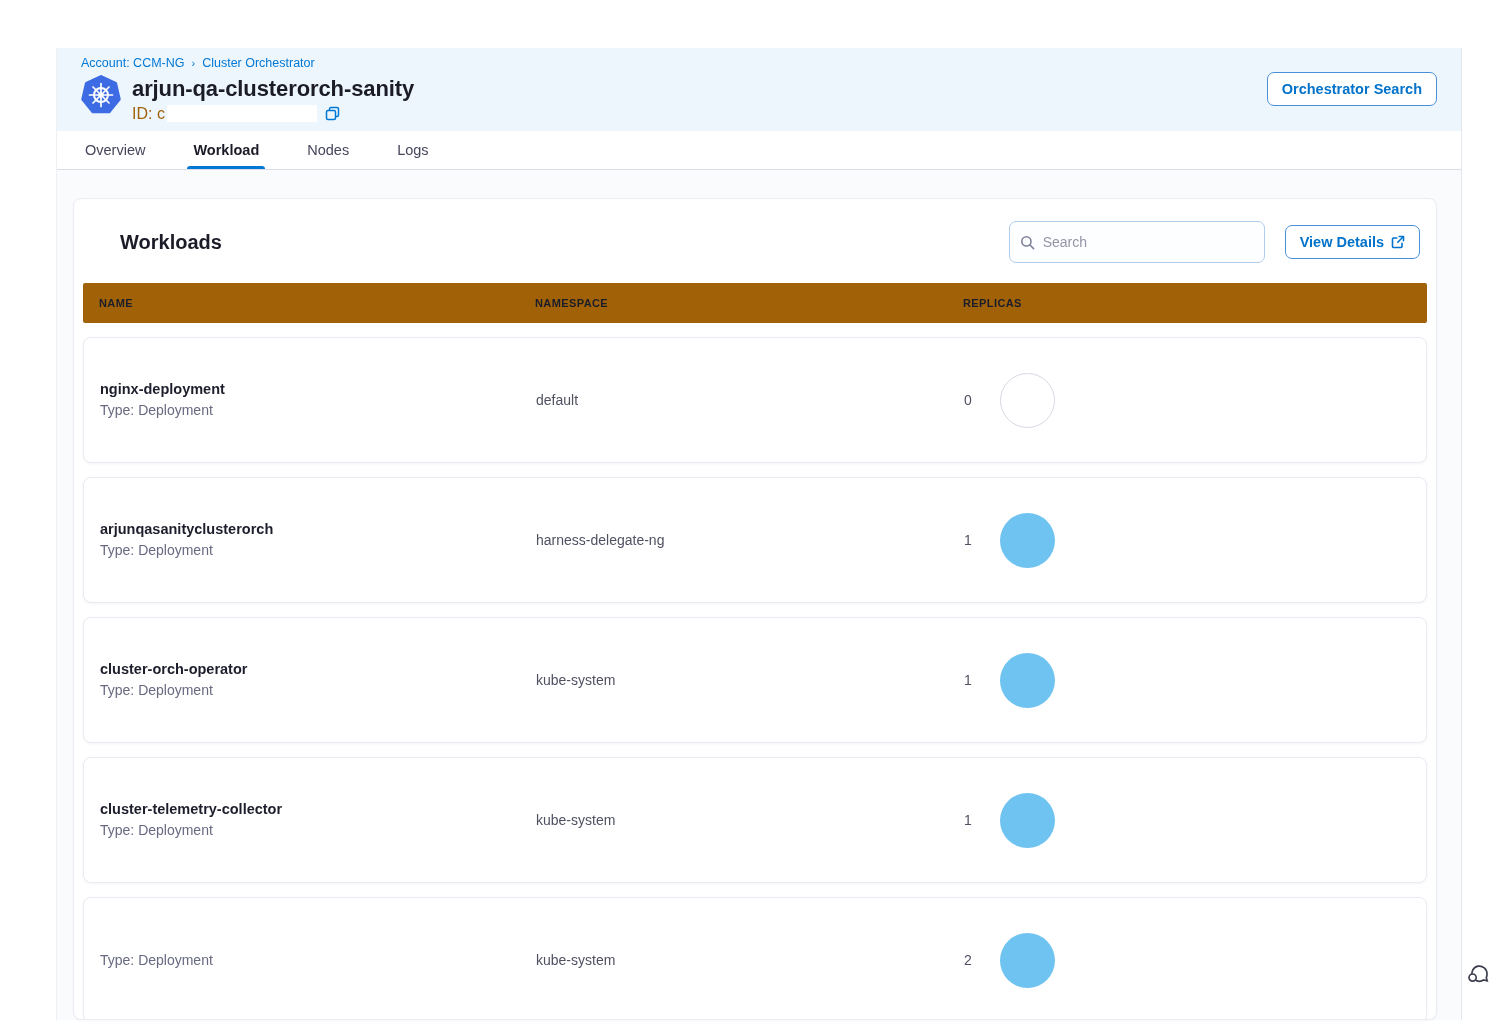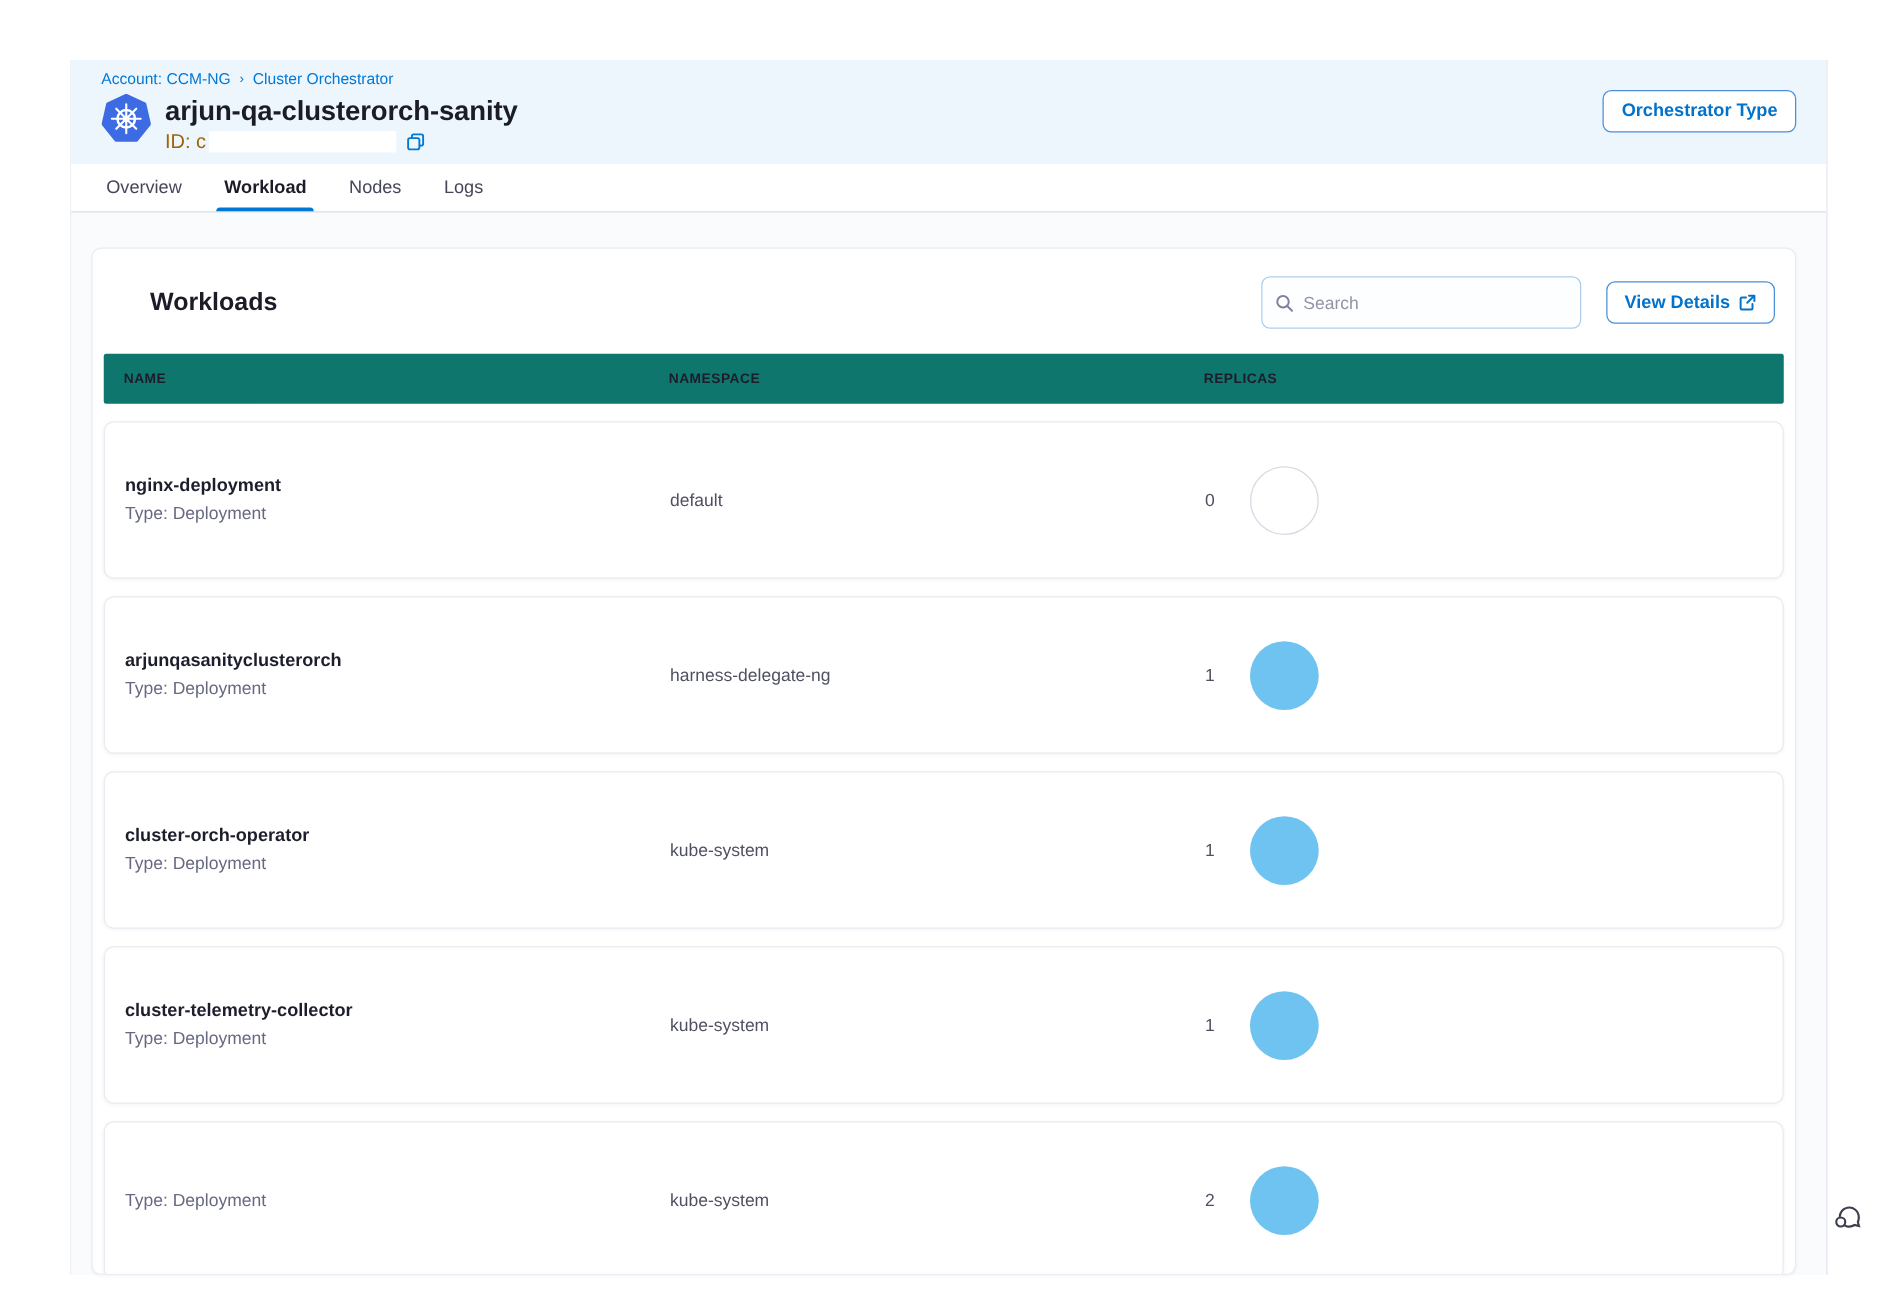--- a/index.html
+++ b/index.html
@@ -21,21 +21,21 @@
   .id-redacted { display:inline-block; width:150px; height:17px; background:#ffffff; margin-left:2px; }
   .copy-btn { margin-left:8px; cursor:pointer; display:inline-flex; }
 
   .btn-outline { display:inline-flex; align-items:center; gap:7px; background:#ffffff;
                  border:1px solid #4a90d9; border-radius:7px; color:#0272ca; font-weight:bold;
                  font-size:14.5px; padding:8px 14px; cursor:pointer; font-family:inherit; }
   .setup-btn { position:absolute; right:24px; top:24px; }
 
   
   .tabbar { background:#ffffff; height:39px; border-bottom:1px solid #dcdde6;
-            display:flex; align-items:stretch; padding-left:28px; gap:34px; }
+            display:flex; align-items:stretch; padding-left:28px; gap:48px; }
   .tab { display:flex; align-items:center; font-size:14.5px; color:#45465a; cursor:pointer; position:relative; }
   .tab.active { font-weight:bold; color:#1b1c28; }
   .tab.active::after { content:""; position:absolute; left:-6px; right:-6px; bottom:0; height:3px;
                        background:#0278d5; border-radius:3px 3px 0 0; }
 
   
   .content { padding:28px 24px 0 16px; height:calc(100% - 122px); }
   .panel { background:#ffffff; border:1px solid #ebecf3; border-radius:8px;
            box-shadow:0 1px 2px rgba(40,41,61,0.03); height:100%; overflow:hidden;
            padding:22px 9px 0 9px; }
@@ -44,21 +44,21 @@
   .panel-header .spacer { flex:1; }
 
   .search-box { display:flex; align-items:center; width:256px; height:42px; background:#fdfeff;
                 border:1.5px solid #aecdec; border-radius:7px; padding:0 10px; margin-right:20px; }
   .search-box input { border:none; outline:none; background:transparent; font-size:14px; color:#3c3d4c;
                       width:100%; margin-left:8px; font-family:inherit; }
   .search-box input::placeholder { color:#9394a5; }
 
   
   .grid-cols { display:grid; grid-template-columns:436px 428px 1fr; align-items:center; padding:0 16px; }
-  .table-head { background:#0f766e; height:40px; border-radius:2px; }
+  .table-head { background:#a16207; height:40px; border-radius:2px; }
   .table-head .col { font-size:11px; font-weight:bold; color:#1c1d2b; letter-spacing:0.4px; }
 
   .row-card { height:126px; border:1px solid #e9eaf2; border-radius:8px; background:#ffffff;
               margin-top:14px; box-shadow:0 1px 3px rgba(40,41,61,0.05); cursor:pointer; }
   .cell-name .wl-name { font-size:14.5px; font-weight:bold; color:#1d1e2c; line-height:1.45; }
   .cell-name .wl-type { font-size:14px; color:#676980; line-height:1.45; }
   .cell-ns { font-size:14px; color:#4f5162; }
   .cell-replicas { display:flex; align-items:center; }
   .replica-count { font-size:14px; color:#4f5162; min-width:10px; }
   .replica-dot { width:55px; height:55px; border-radius:50%; margin-left:26px; }
@@ -105,21 +105,21 @@
           <span class="copy-btn">
             <svg width="15" height="15" viewBox="0 0 15 15" fill="none" stroke="#0278d5" stroke-width="1.5">
               <rect x="4.5" y="1.5" width="9" height="9" rx="1.5"></rect>
               <rect x="1.5" y="4.5" width="9" height="9" rx="1.5" fill="#edf6fd"></rect>
             </svg>
           </span>
         </span>
       </span>
     </div>
     <button class="btn-outline setup-btn">
-      <span>Orchestrator Type</span>
+      <span>Orchestrator Search</span>
     </button>
   </div>
 
   <div class="tabbar">
     <span class="tab">Overview</span>
     <span class="tab active">Workload</span>
     <span class="tab">Nodes</span>
     <span class="tab">Logs</span>
   </div>
 

